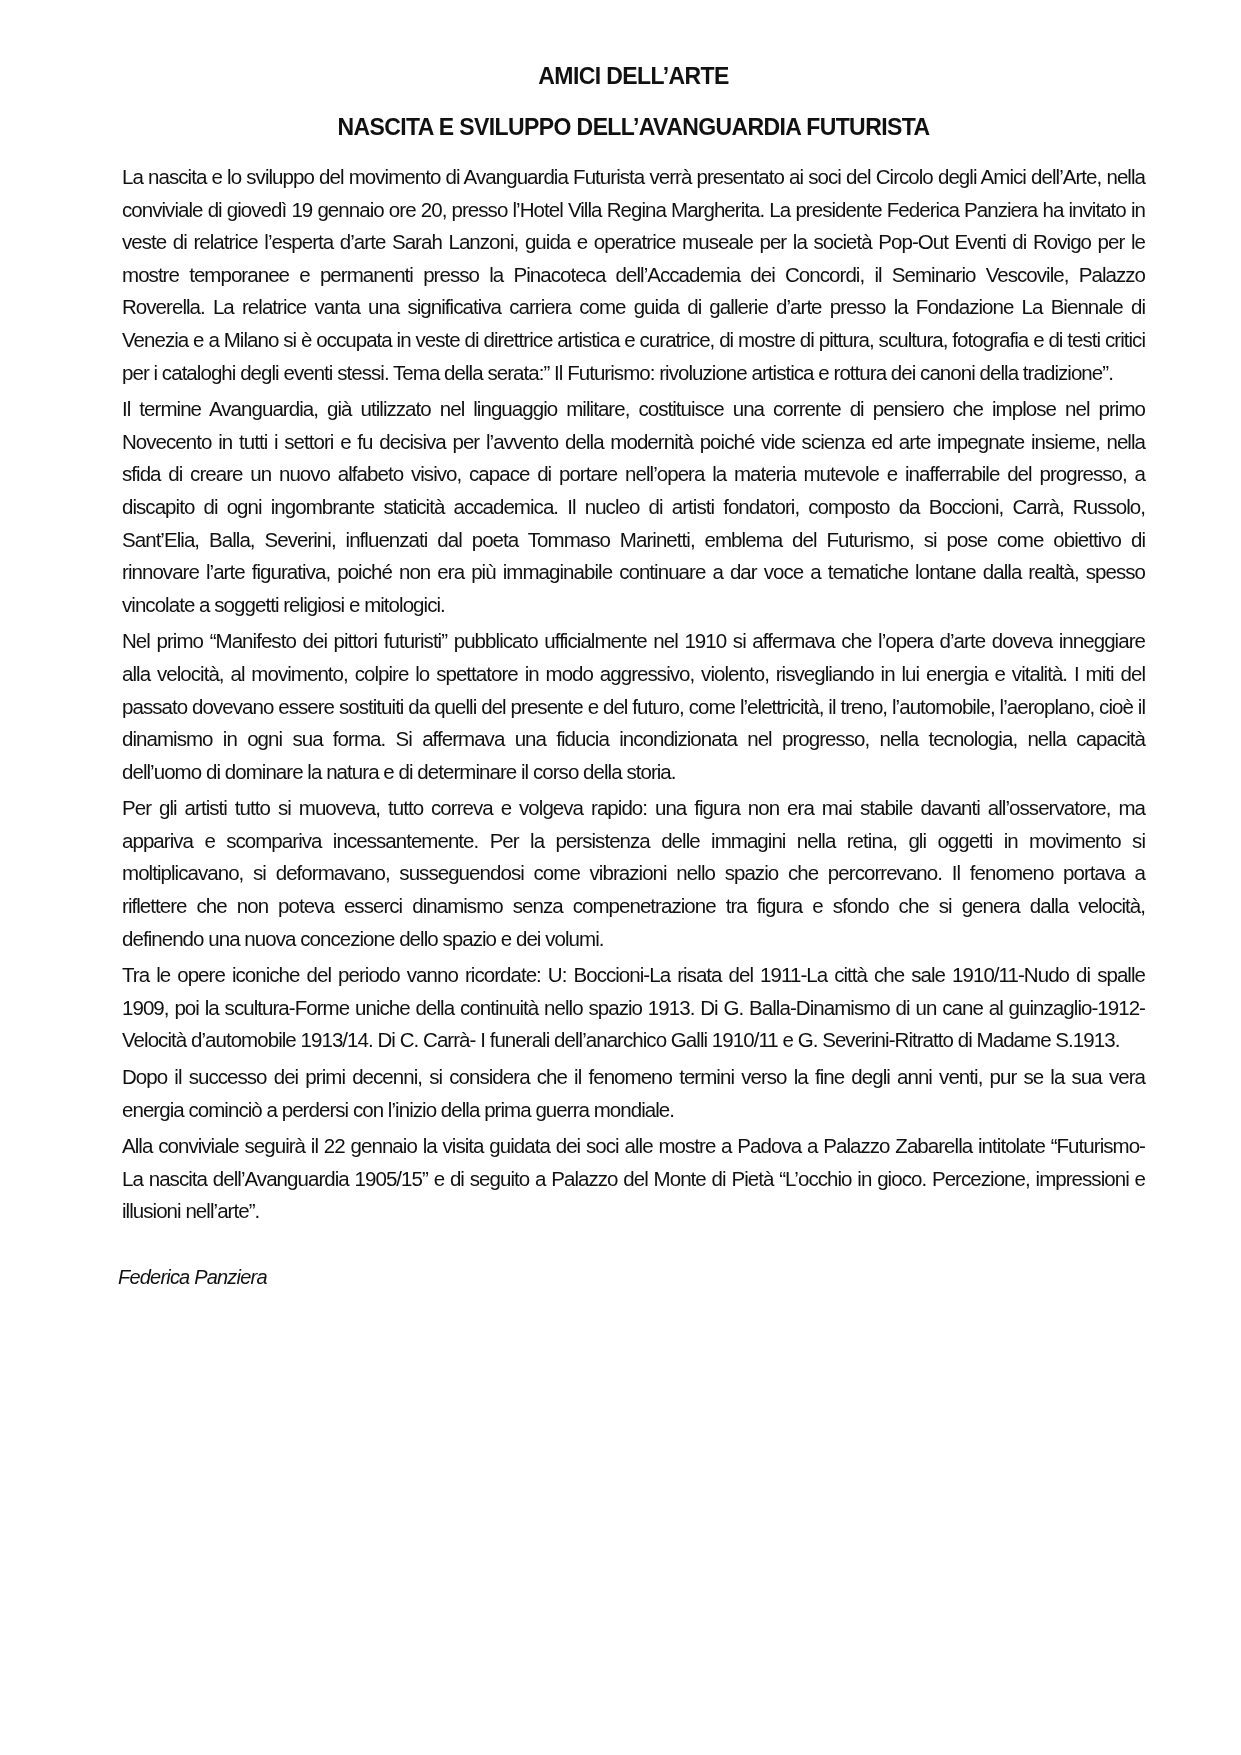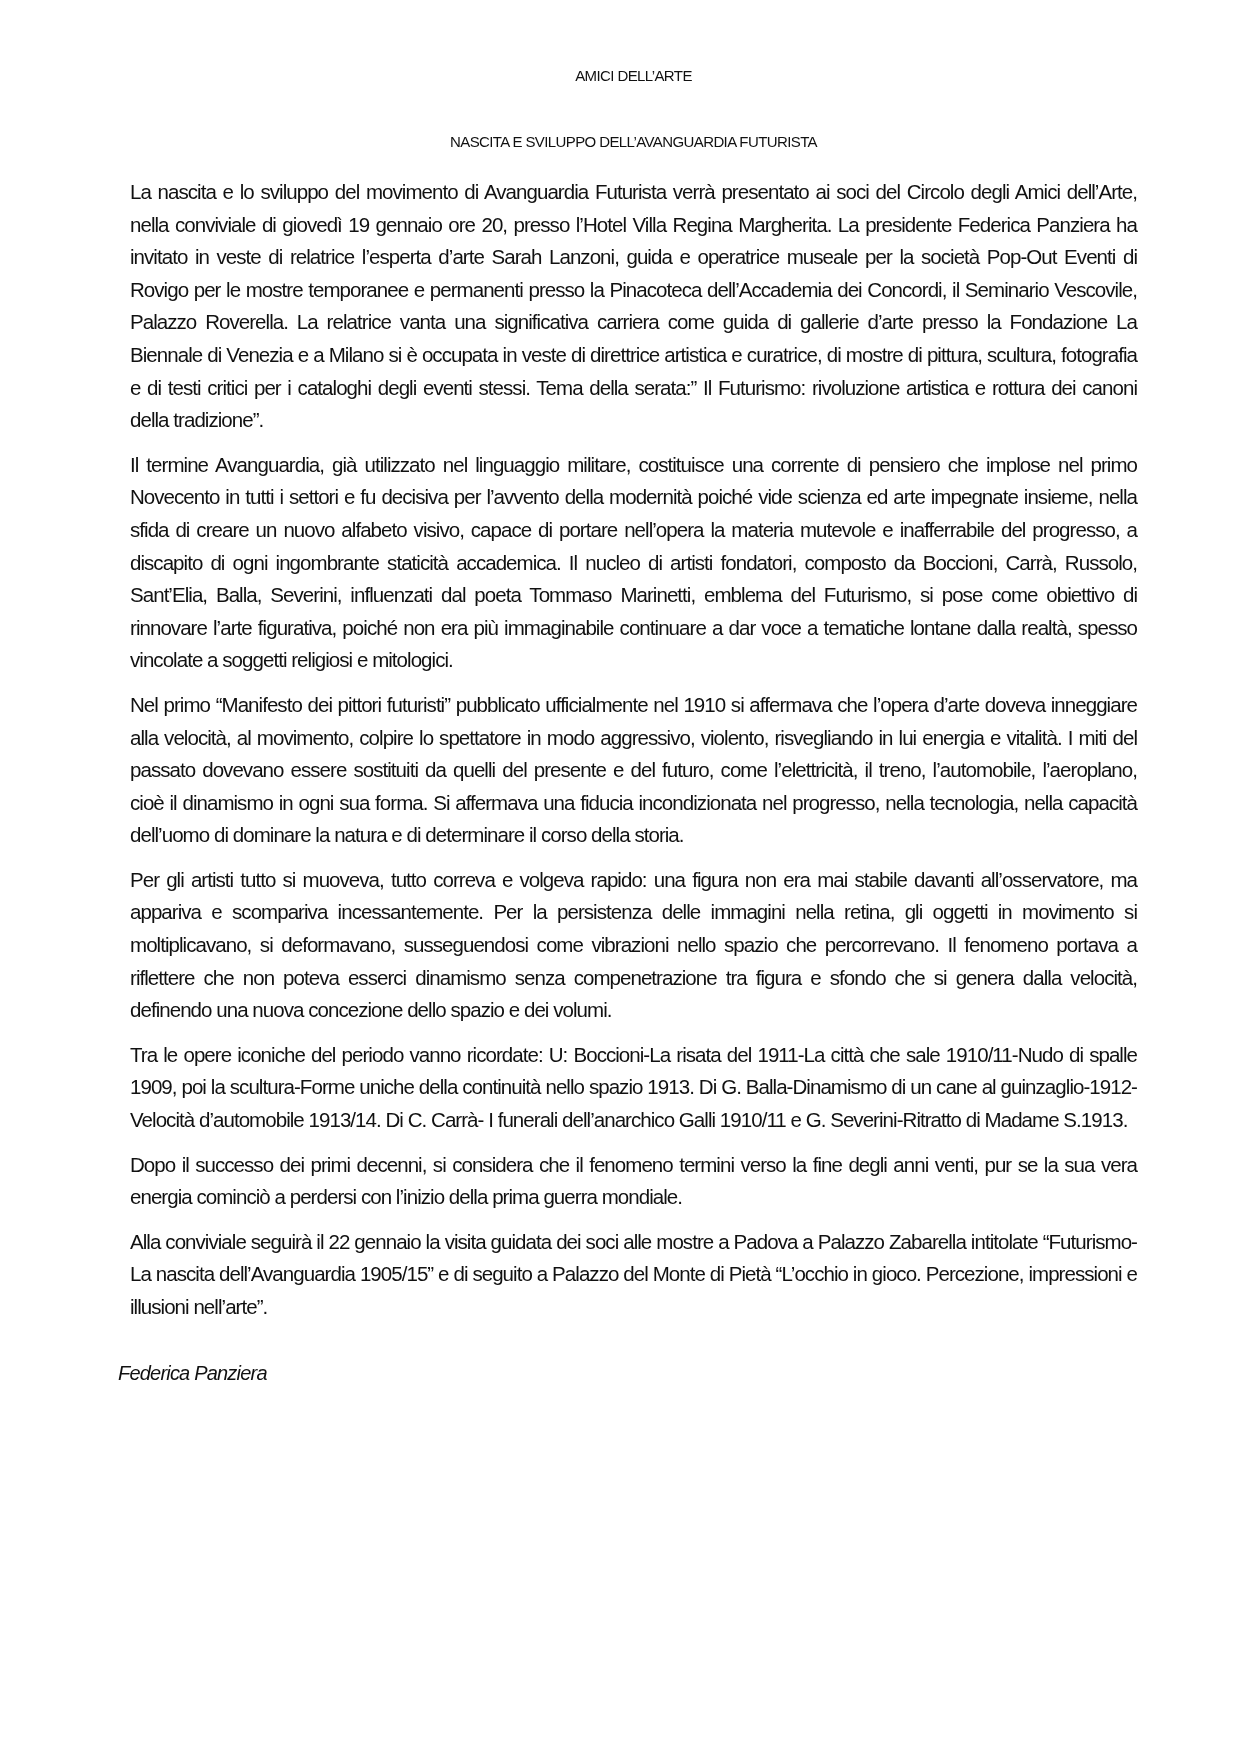--- a/index.html
+++ b/index.html
@@ -16,33 +16,33 @@
       font-family: "Liberation Sans", sans-serif;
     }
     .page {
       position: absolute;
       left: 118px;
       top: 58px;
       width: 1031px;
     }
     .title {
       text-align: center;
-      font-weight: normal;
-      font-size: 15px;
+      font-weight: bold;
+      font-size: 23px;
       letter-spacing: -0.6px;
       line-height: 28px;
       margin: 0;
     }
     .title.t1 { margin-top: 4px; }
-    .title.t2 { margin-top: 38px; }
+    .title.t2 { margin-top: 23px; }
     .body-text {
       margin-top: 20px;
     }
     .para {
-      margin: 12px;
+      margin: 4px;
       font-size: 20.5px;
       line-height: 32.6px;
       letter-spacing: -0.95px;
       word-spacing: 0px;
       text-align: justify;
       text-align-last: left;
     }
     .signature {
       margin-top: 33px;
       font-style: italic;

